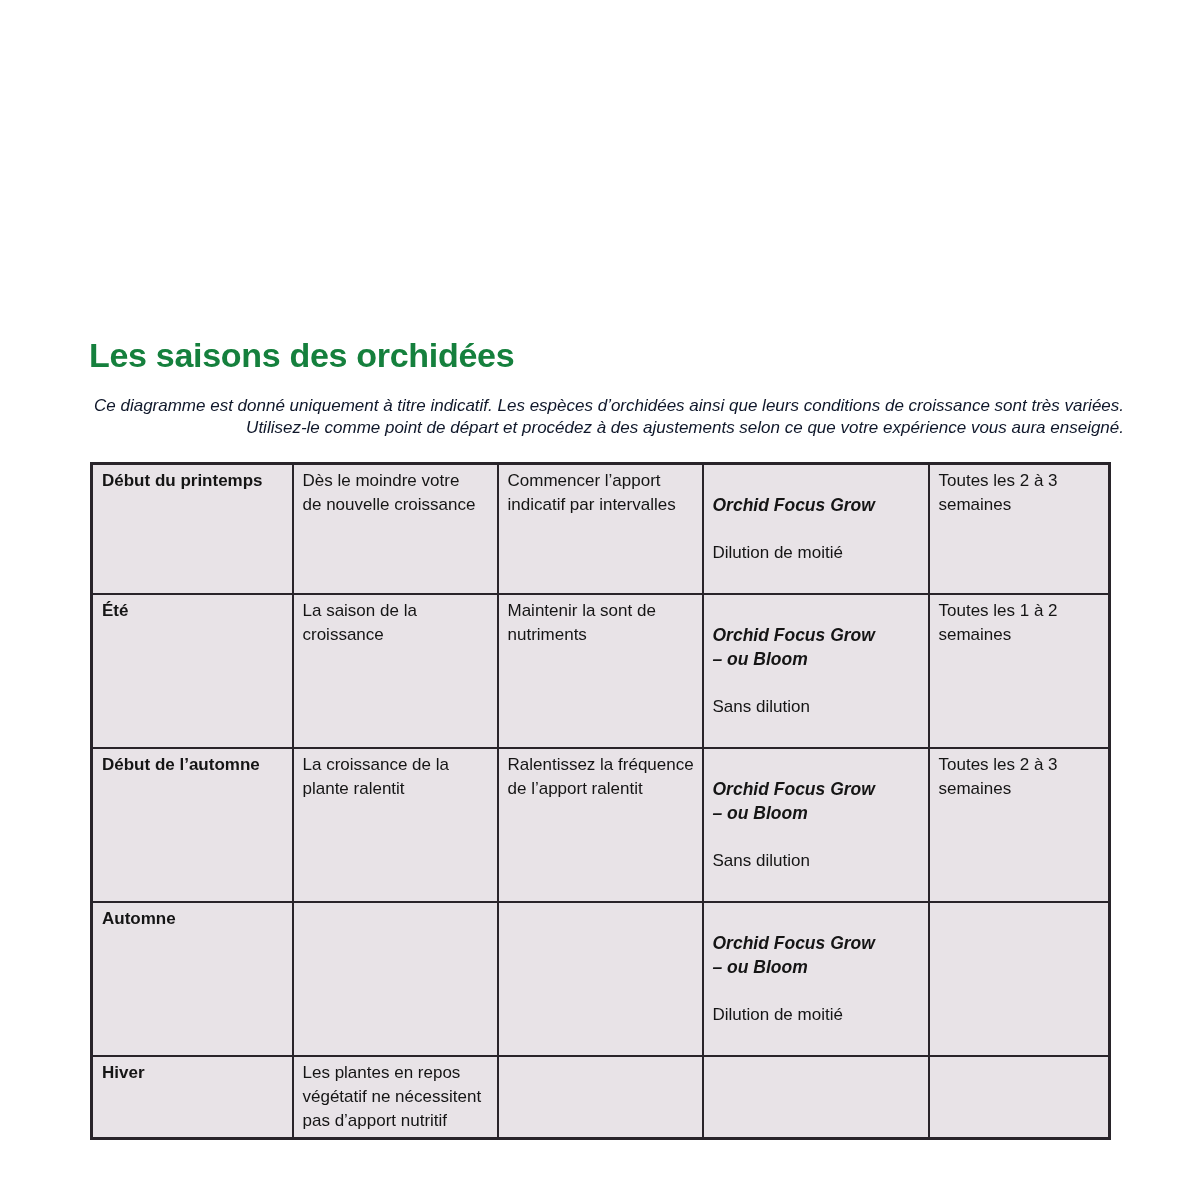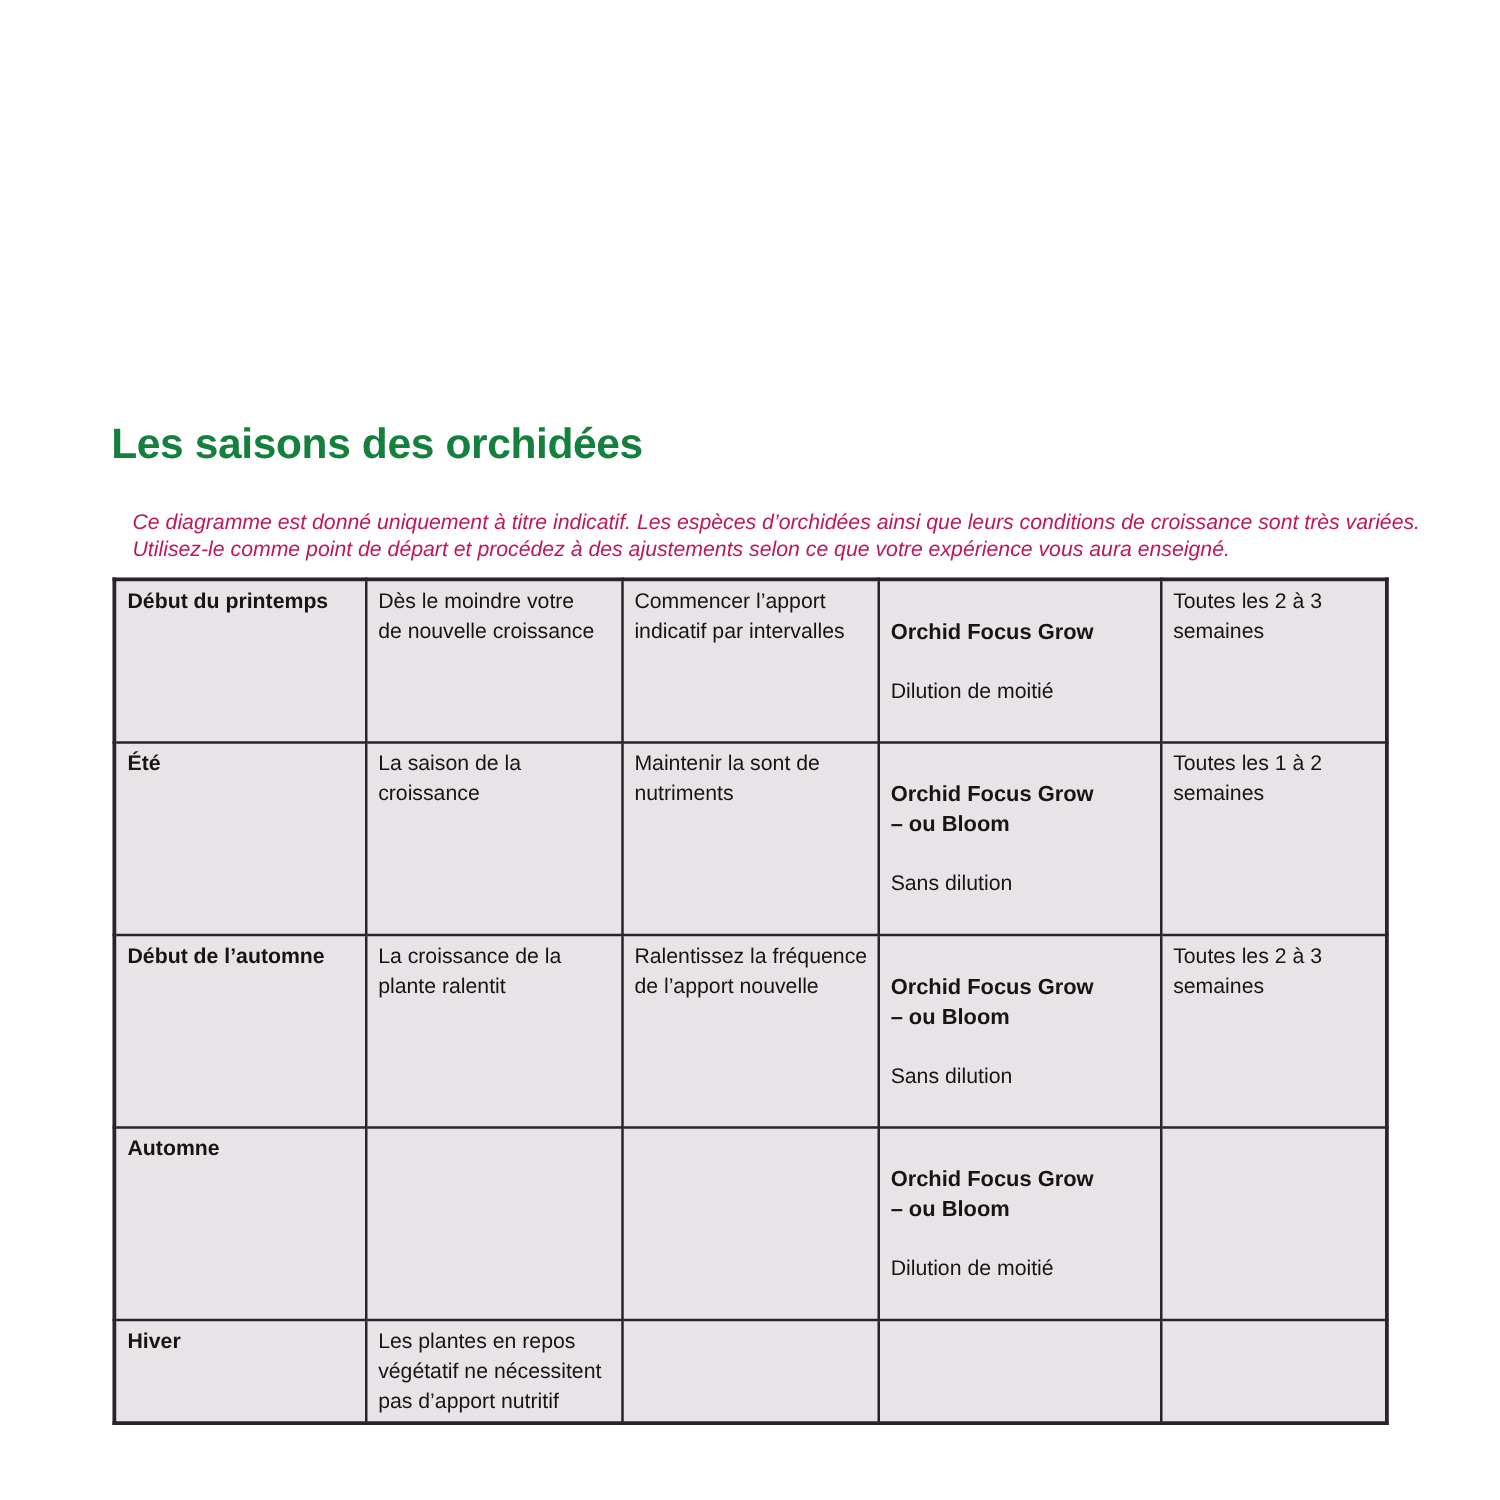--- a/index.html
+++ b/index.html
@@ -23,27 +23,28 @@
     margin: 0;
     font-size: 34px;
     font-weight: bold;
     letter-spacing: -0.3px;
     color: #15803d;
   }
   .intro {
     position: absolute;
     left: 90px;
     top: 391px;
-    margin: 16px;
+    margin: 4px;
     width: 1030px;
     font-size: 17px;
     line-height: 22px;
     font-style: italic;
-    color: #be185d;
+    color: #0f172a;
     white-space: pre-line;
+    text-align: right;
   }
   table.seasons {
     position: absolute;
     left: 90px;
     top: 462px;
     width: 1018px;
     table-layout: fixed;
     border-collapse: collapse;
     background: #e8e3e7;
     border: 3px solid #29242a;
@@ -60,20 +61,21 @@
   }
   td.cell-season {
     font-weight: bold;
     font-size: 17.5px;
   }
   .prod-bold {
     display: block;
     font-weight: bold;
     font-size: 17.5px;
     white-space: pre-line;
+    font-style: italic;
   }
   .prod-note {
     display: block;
     white-space: pre-line;
   }
 </style>
 </head>
 <body>
 
 <div class="page">
@@ -117,21 +119,21 @@
           <span class="prod-note">Sans dilution</span>
         </td>
         <td>Toutes les 1 à 2
 semaines</td>
       </tr>
       <tr style="height:73px;">
         <td class="cell-season">Début de l’automne</td>
         <td>La croissance de la
 plante ralentit</td>
         <td>Ralentissez la fréquence
-de l’apport nouvelle</td>
+de l’apport ralentit</td>
         <td>
           <span class="prod-bold">Orchid Focus Grow
 – ou Bloom</span>
           <span class="prod-note">Sans dilution</span>
         </td>
         <td>Toutes les 2 à 3
 semaines</td>
       </tr>
       <tr style="height:73px;">
         <td class="cell-season">Automne</td>

